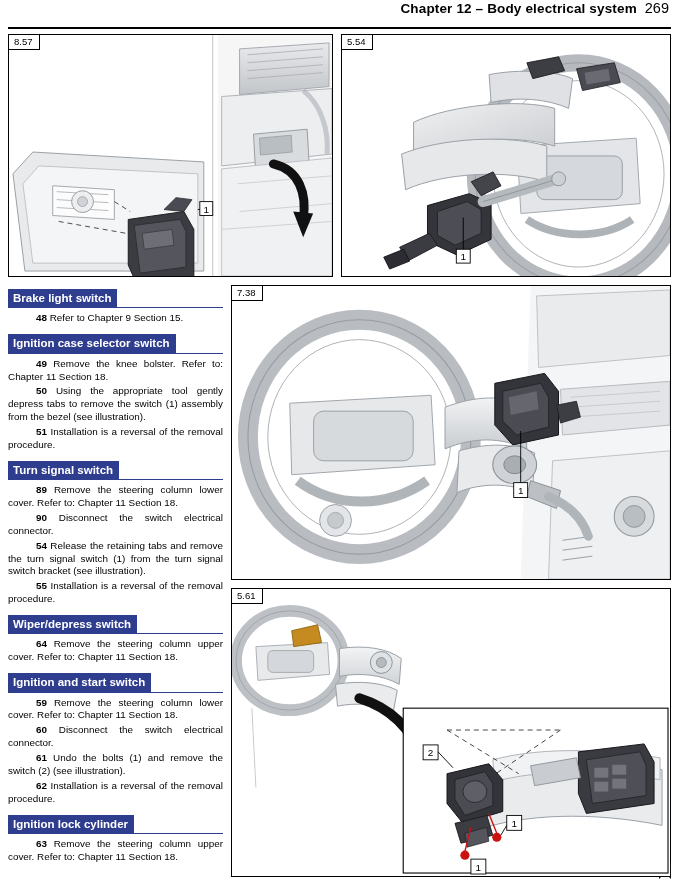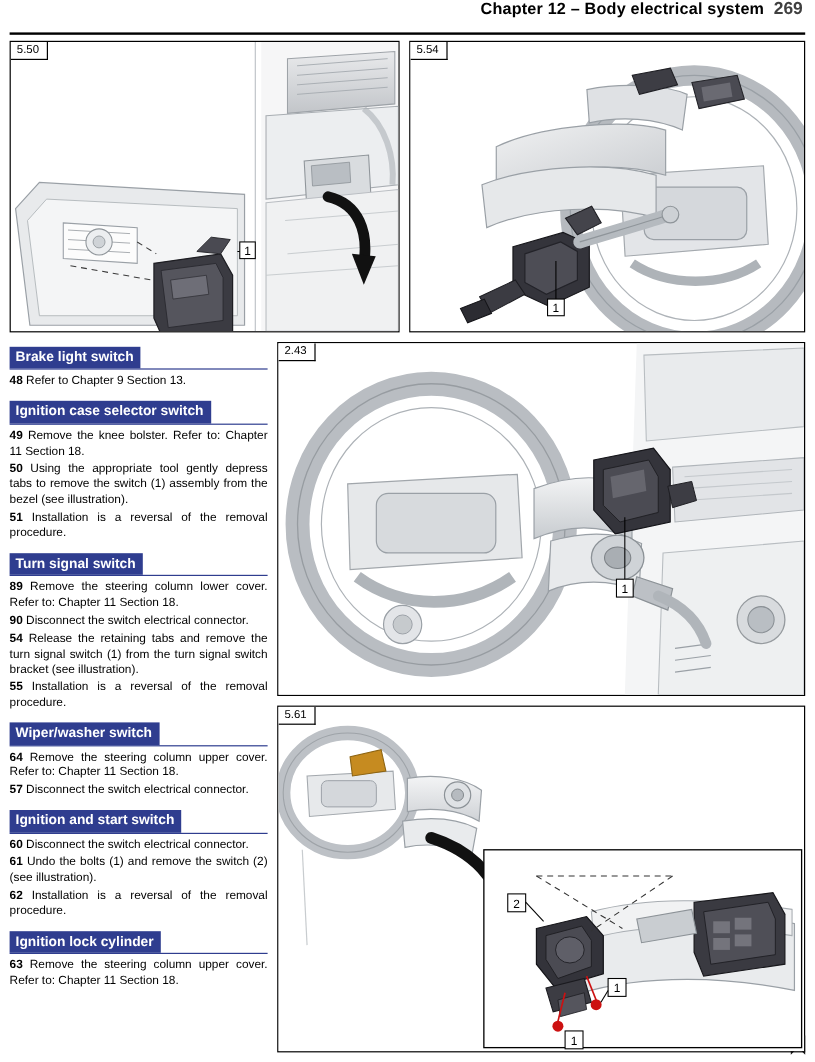--- a/index.html
+++ b/index.html
@@ -32,22 +32,22 @@
     padding-right: 2px;
     gap: 8px;
   }
   .header-title {
     font-size: 13.5px;
     font-weight: bold;
     letter-spacing: 0.15px;
   }
   .header-page {
     font-size: 14.5px;
-    font-weight: bold;
-    color: #404040;
+    font-weight: normal;
+    color: #000000;
   }
   .rule {
     height: 2px;
     background: #000;
     margin: 1px 0 6px 0;
   }
 
   
   .fig {
     position: absolute;
@@ -100,21 +100,21 @@
     margin-top: 8px;
   }
   .sec-head-wrap.first { margin-top: 0; }
   p.step {
     margin: 0 0 2px 0;
     font-size: 9.9px;
     line-height: 1.3;
     text-align: justify;
     text-justify: inter-word;
   }
-  p.step .num { font-weight: bold; }
+  p.step .num { font-weight: bold; margin-left: 28px; }
   p.step b { font-weight: normal; }
 
   
   .corner-arrow {
     position: absolute;
     right: 6px;
     bottom: 4px;
     width: 16px;
     height: 20px;
   }
@@ -195,21 +195,21 @@
             <path d="M106 168 L122 178"></path>
             <path d="M50 188 L118 200"></path>
           </g>
 
           <path d="M190 176 L198 176" stroke="#000" stroke-width="0.9"></path>
           <rect x="192" y="168" width="13" height="14" fill="#fff" stroke="#000" stroke-width="0.9"></rect>
           <text x="198.5" y="179" font-family="Liberation Sans, sans-serif" font-size="10" text-anchor="middle" fill="#000">1</text>
         </g>
       </svg>
     </div>
-    <div class="fig-label">5.50</div>
+    <div class="fig-label">8.57</div>
   </div>
 
   <div class="fig" style="left:341px; top:34px; width:330px; height:243px;">
     <div class="fig-art">
       <svg viewBox="0 0 330 243" preserveAspectRatio="none">
         <defs>
           <linearGradient id="g54w" x1="0" y1="0" x2="1" y2="1">
             <stop offset="0" stop-color="#f0f1f2"></stop>
               <stop offset="1" stop-color="#c9ccd0"></stop>
           </linearGradient>
@@ -313,21 +313,21 @@
           <ellipse cx="284" cy="180" rx="11" ry="9" fill="#a9aeb3" stroke="#7d8287" stroke-width="0.9"></ellipse>
           <path d="M300 196 L330 206 L326 224 L296 212 Z" fill="#bcc0c5" stroke="#8c9297" stroke-width="1"></path>
           <path d="M318 212 C338 220 352 234 358 252" stroke="#b0b5ba" stroke-width="9" fill="none" stroke-linecap="round"></path>
         </g>
 
         <path d="M290 146 L290 202" stroke="#000" stroke-width="0.9"></path>
         <rect x="283" y="198" width="14" height="15" fill="#fff" stroke="#000" stroke-width="0.9"></rect>
         <text x="290" y="209.5" font-family="Liberation Sans, sans-serif" font-size="10" text-anchor="middle" fill="#000">1</text>
       </svg>
     </div>
-    <div class="fig-label">2.43</div>
+    <div class="fig-label">7.38</div>
   </div>
 
   <div class="fig" style="left:231px; top:588px; width:440px; height:289px;">
     <div class="fig-art">
       <svg viewBox="0 0 440 289" preserveAspectRatio="none">
         <defs>
           <linearGradient id="g61a" x1="0" y1="0" x2="0" y2="1">
             <stop offset="0" stop-color="#f3f4f5"></stop>
               <stop offset="1" stop-color="#cfd2d6"></stop>
           </linearGradient>
@@ -401,21 +401,21 @@
     <div class="fig-label">5.61</div>
   </div>
 
   <div class="col-text">
 
     <div class="sec-head-wrap first">
       <span class="sec-head">Brake light switch</span>
     </div>
     <p class="step">
       <span class="num">48</span>
-      <span>Refer to Chapter 9 Section 13.</span>
+      <span>Refer to Chapter 9 Section 15.</span>
     </p>
 
     <div class="sec-head-wrap">
       <span class="sec-head">Ignition case selector switch</span>
     </div>
     <p class="step">
       <span class="num">49</span>
       <span>Remove the knee bolster. Refer to: Chapter 11 Section 18.</span>
     </p>
     <p class="step">
@@ -441,34 +441,34 @@
     <p class="step">
       <span class="num">54</span>
       <span>Release the retaining tabs and remove the turn signal switch (1) from the turn signal switch bracket </span><b>(see illustration)</b><span>.</span>
     </p>
     <p class="step">
       <span class="num">55</span>
       <span>Installation is a reversal of the removal procedure.</span>
     </p>
 
     <div class="sec-head-wrap">
-      <span class="sec-head">Wiper/washer switch</span>
+      <span class="sec-head">Wiper/depress switch</span>
     </div>
     <p class="step">
       <span class="num">64</span>
       <span>Remove the steering column upper cover. Refer to: Chapter 11 Section 18.</span>
     </p>
-    <p class="step">
-      <span class="num">57</span>
-      <span>Disconnect the switch electrical connector.</span>
-    </p>
 
     <div class="sec-head-wrap">
       <span class="sec-head">Ignition and start switch</span>
     </div>
+    <p class="step">
+      <span class="num">59</span>
+      <span>Remove the steering column lower cover. Refer to: Chapter 11 Section 18.</span>
+    </p>
     <p class="step">
       <span class="num">60</span>
       <span>Disconnect the switch electrical connector.</span>
     </p>
     <p class="step">
       <span class="num">61</span>
       <span>Undo the bolts (1) and remove the switch (2) </span><b>(see illustration)</b><span>.</span>
     </p>
     <p class="step">
       <span class="num">62</span>

